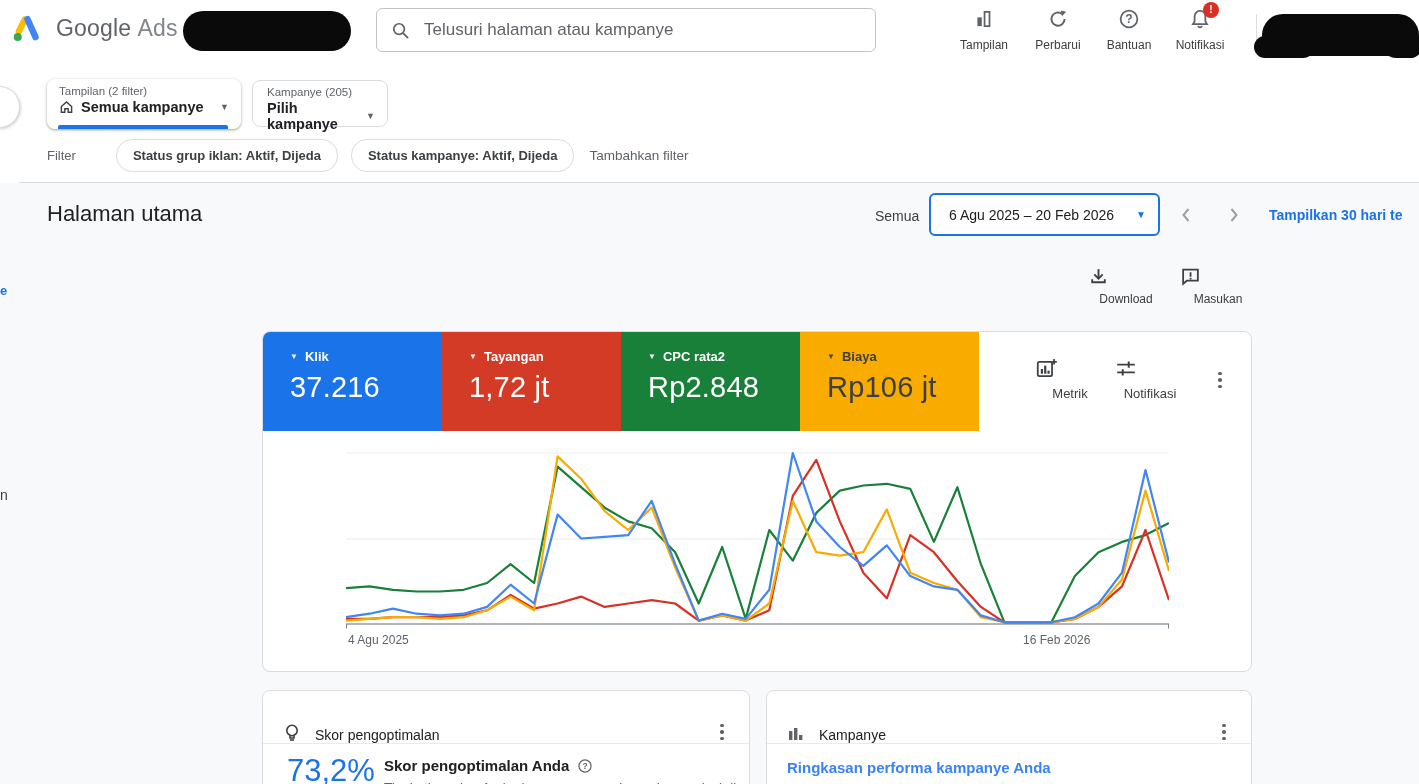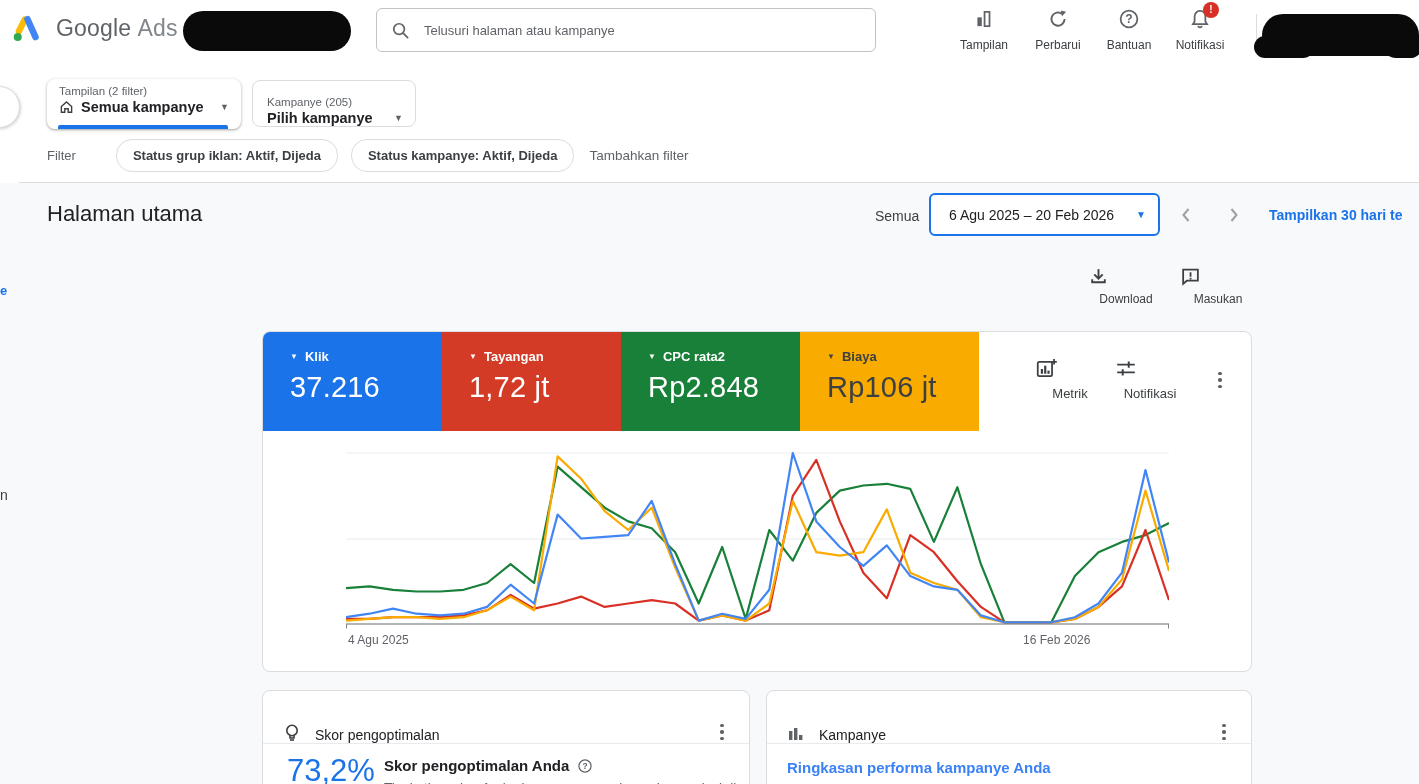--- a/index.html
+++ b/index.html
@@ -14,36 +14,36 @@
   .logo-text .ads{color:#80868b;margin-left:6px;}
   .redact{background:#0a0a0a;position:absolute;}
   .redact-account{left:183px;top:11px;width:168px;height:40px;border-radius:21px;}
   .redact-profile{left:1262px;top:14px;width:157px;height:42px;border-radius:22px;}
   .redact-profile:before{content:"";position:absolute;left:-8px;top:22px;width:60px;height:22px;
       background:#0a0a0a;border-radius:12px;}
   .redact-profile:after{content:"";position:absolute;right:-4px;top:18px;width:40px;height:26px;
       background:#0a0a0a;border-radius:13px;}
   .search-box{position:absolute;left:376px;top:8px;width:500px;height:44px;border:1px solid #c0c4c8;
       border-radius:6px;background:#fff;display:flex;align-items:center;padding:0 14px;box-sizing:border-box;}
-  .search-box input{border:none;outline:none;flex:1;font-size:13px;color:#202124;margin-left:12px;
+  .search-box input{border:none;outline:none;flex:1;font-size:17px;color:#202124;margin-left:12px;
       font-family:inherit;background:transparent;}
   .search-box input::placeholder{color:#5f6368;}
   .navitem{position:absolute;top:8px;width:80px;text-align:center;cursor:pointer;}
   .navitem .nlabel{display:block;font-size:12px;color:#3c4043;margin-top:4px;}
   .nav-ic{position:relative;display:inline-block;width:22px;height:22px;}
   .badge{position:absolute;top:-6px;right:-8px;width:16px;height:16px;border-radius:50%;
       background:#d93025;color:#fff;font-size:10px;font-weight:bold;line-height:16px;text-align:center;}
   .vdiv{position:absolute;left:1256px;top:14px;width:1px;height:36px;background:#dadce0;}
 
   
   .dd1{position:absolute;left:47px;top:79px;width:194px;height:50px;background:#fff;border-radius:8px;
       box-shadow:0 1px 2px rgba(60,64,67,.3),0 1px 3px 1px rgba(60,64,67,.15);box-sizing:border-box;
       padding:6px 12px 0 12px;cursor:pointer;}
-  .dd2{position:absolute;left:252px;top:80px;width:164px;height:47px;border:1px solid #dadce0;
-      border-radius:8px;box-sizing:border-box;padding:15px 12px 0 14px;cursor:pointer;background:#fff;}
+  .dd2{position:absolute;left:252px;top:80px;width:136px;height:47px;border:1px solid #dadce0;
+      border-radius:8px;box-sizing:border-box;padding:5px 12px 0 14px;cursor:pointer;background:#fff;}
   .dd-label{font-size:11.5px;color:#5f6368;}
   .dd-value{display:flex;align-items:center;gap:7px;margin-top:2px;font-size:14.5px;font-weight:bold;color:#202124;}
   .dd-caret{margin-left:auto;color:#5f6368;font-size:9px;}
   .dd1-underline{position:absolute;left:11px;right:13px;bottom:0;height:4px;background:#1a73e8;
       border-radius:2px 2px 0 0;}
   .warnrow{position:absolute;left:1148px;top:92px;right:0;height:24px;display:flex;align-items:center;
       gap:11px;overflow:hidden;white-space:nowrap;}
   .warn-text{font-size:14px;color:#3c4043;}
   .filterrow{position:absolute;left:47px;top:139px;height:32px;display:flex;align-items:center;gap:13px;}
   .filter-label{font-size:13px;color:#5f6368;margin-right:27px;}

